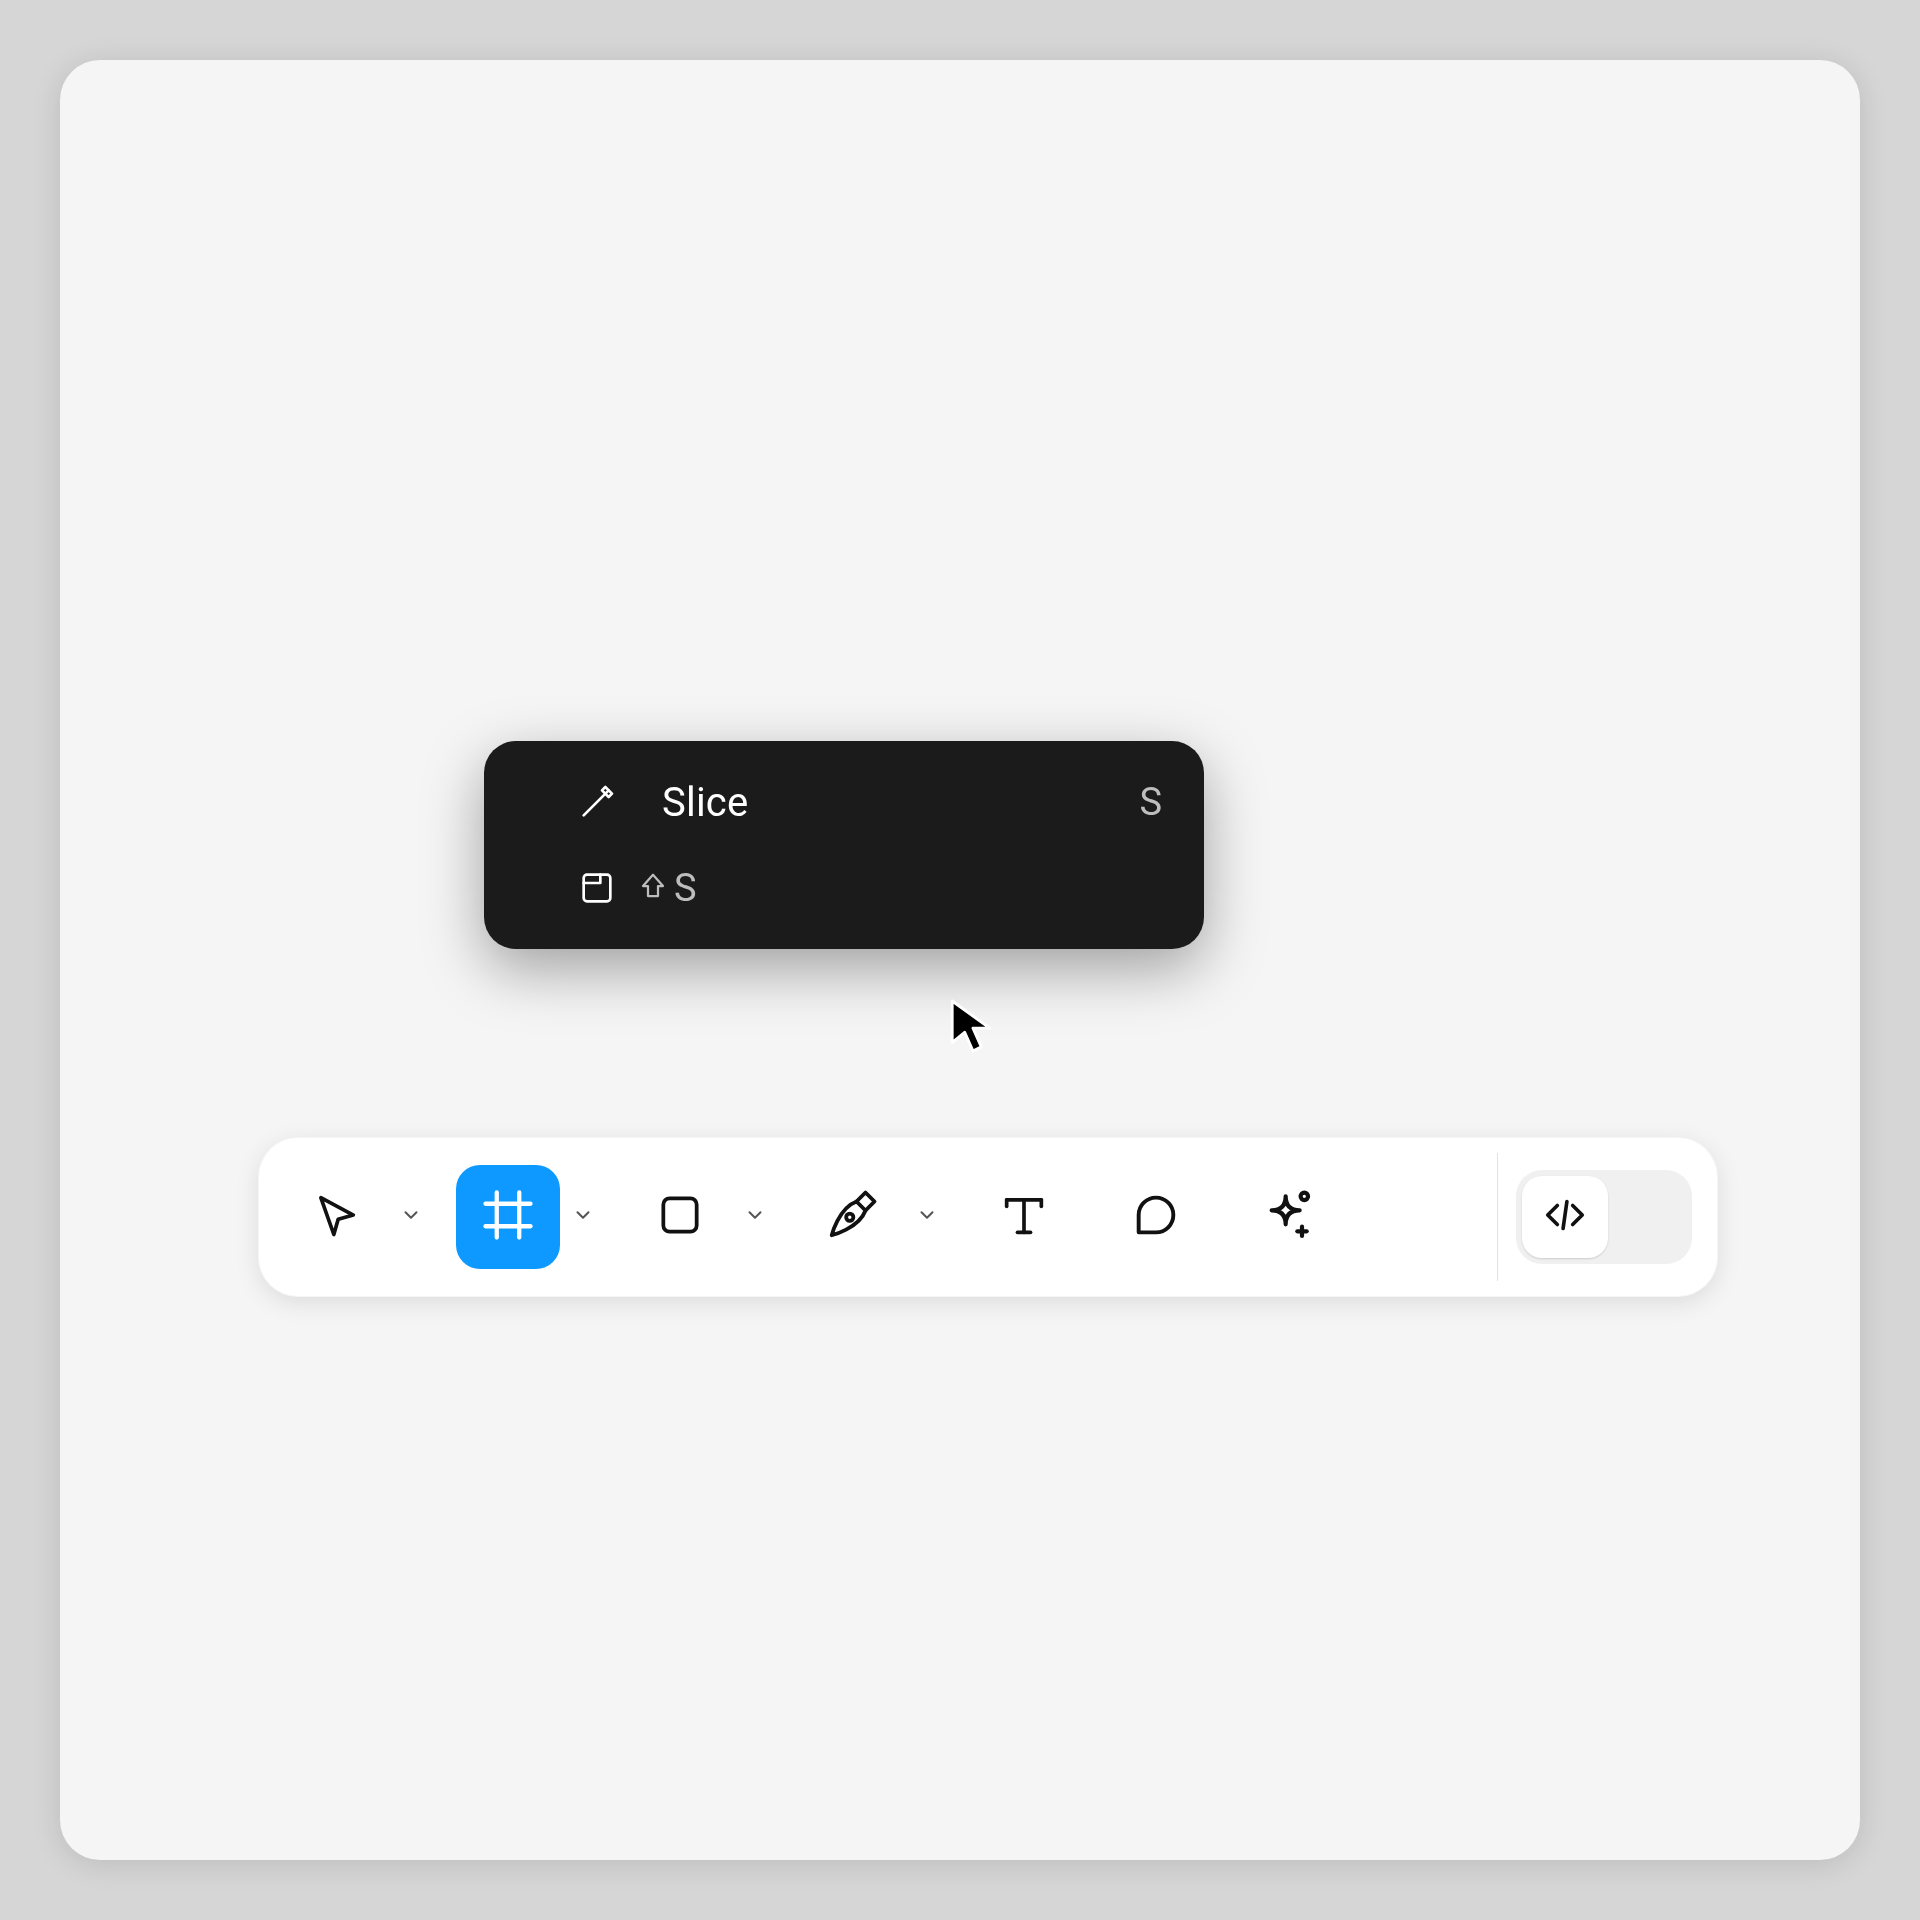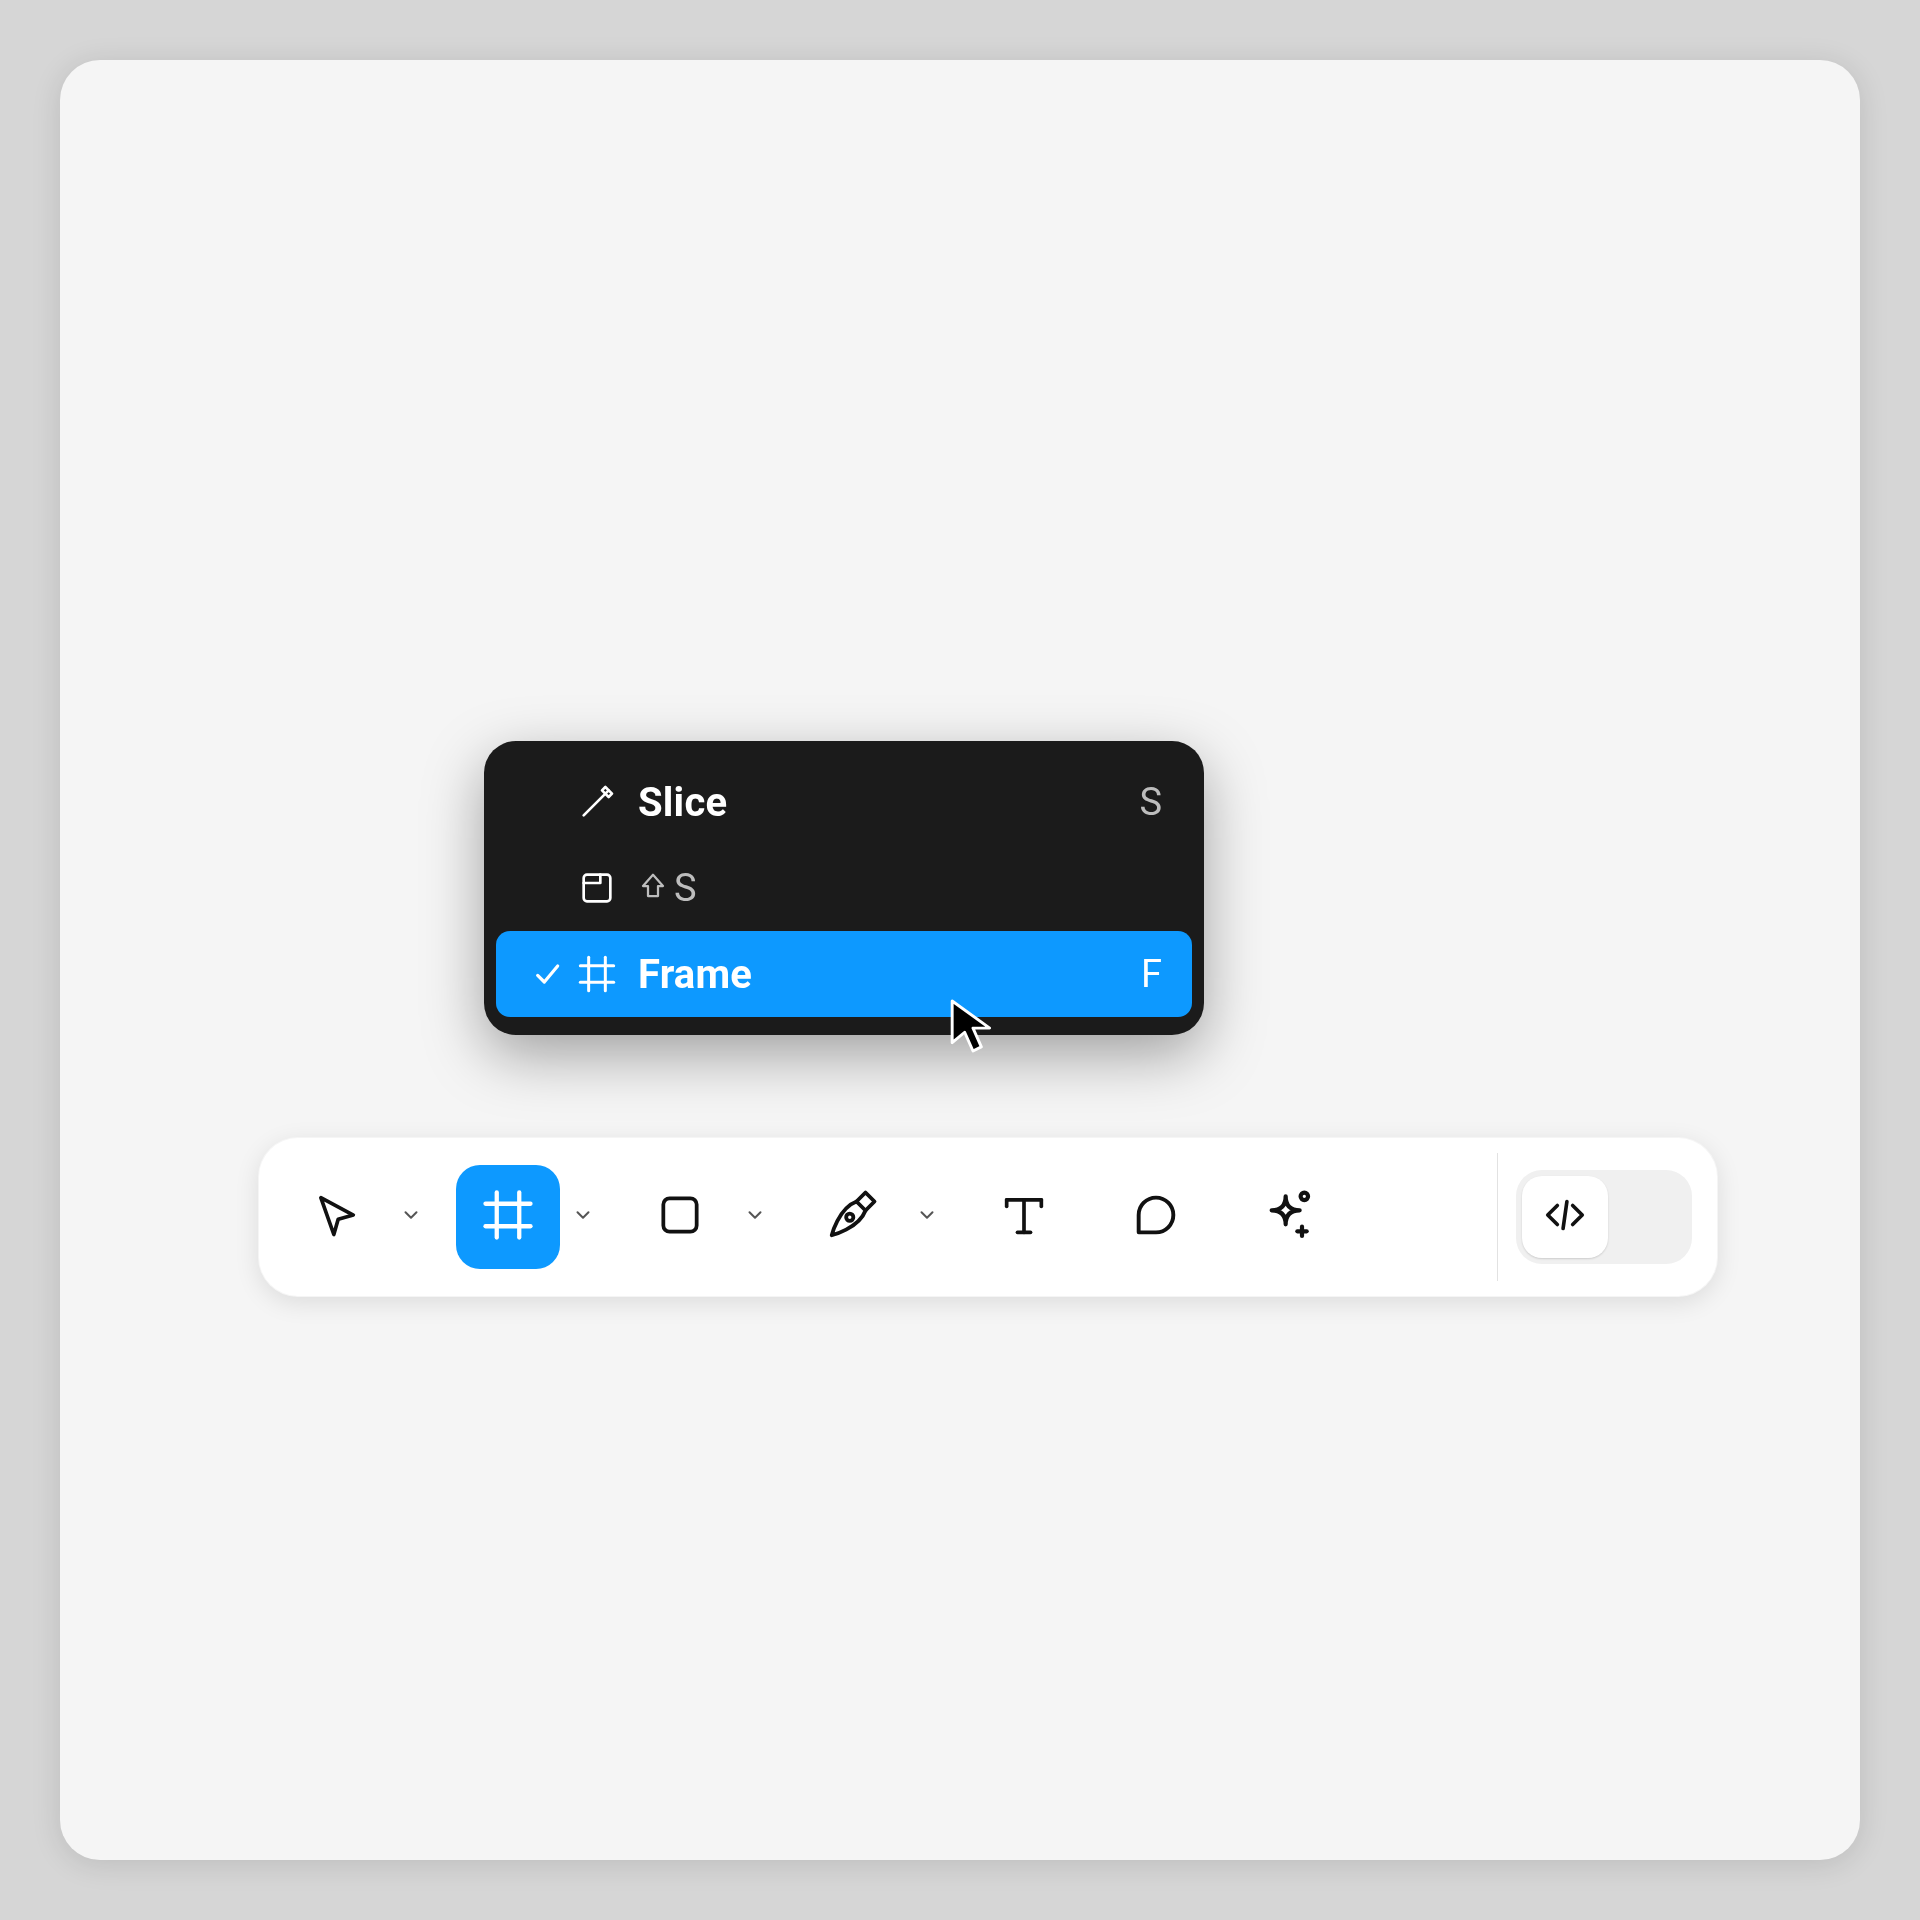--- a/index.html
+++ b/index.html
@@ -132,22 +132,23 @@
     display: flex;
     align-items: center;
     justify-content: center;
     flex-shrink: 0;
     margin-right: 16px;
     color: #fff;
   }
   .item-label {
     flex: 1;
     font-size: 40px;
-    font-weight: 700;
+    font-weight: 400;
     letter-spacing: 0.2px;
+    margin-left: 24px;
   }
   .item-shortcut {
     display: flex;
     align-items: center;
     gap: 6px;
     font-size: 38px;
     color: #bdbdbd;
   }
   .menu-item.selected .item-shortcut { color: #ffffff; }
 
@@ -191,39 +192,20 @@
       <span class="item-shortcut">
         <span>
           <svg width="30" height="30" viewBox="0 0 24 24" fill="none" stroke="currentColor" stroke-width="1.8" stroke-linecap="round" stroke-linejoin="round">
             <path d="M12 3 L20 12 H16 V20 H8 V12 H4 Z"></path>
           </svg>
         </span>
         <span>S</span>
       </span>
     </div>
 
-    <div class="menu-item selected">
-      <span class="check-slot">
-        <svg width="32" height="32" viewBox="0 0 24 24" fill="none" stroke="currentColor" stroke-width="2.4" stroke-linecap="round" stroke-linejoin="round">
-          <polyline points="5 13 10 18 20 6"></polyline>
-        </svg>
-      </span>
-      <span class="item-icon">
-        <svg width="40" height="40" viewBox="0 0 24 24" fill="none" stroke="currentColor" stroke-width="1.8" stroke-linecap="round">
-          <line x1="7" y1="2" x2="7" y2="22"></line>
-          <line x1="17" y1="2" x2="17" y2="22"></line>
-          <line x1="2" y1="7" x2="22" y2="7"></line>
-          <line x1="2" y1="17" x2="22" y2="17"></line>
-        </svg>
-      </span>
-      <span class="item-label">Frame</span>
-      <span class="item-shortcut">
-        <span>F</span>
-      </span>
-    </div>
   </div>
 
   <div class="toolbar">
 
     <div class="tool-group">
       <div class="tool-btn">
         <span>
           <svg width="52" height="52" viewBox="0 0 24 24" fill="none" stroke="currentColor" stroke-width="1.7" stroke-linejoin="round" stroke-linecap="round">
             <path d="M5 4 L20 12 L13 14 L11 21 Z"></path>
           </svg>

